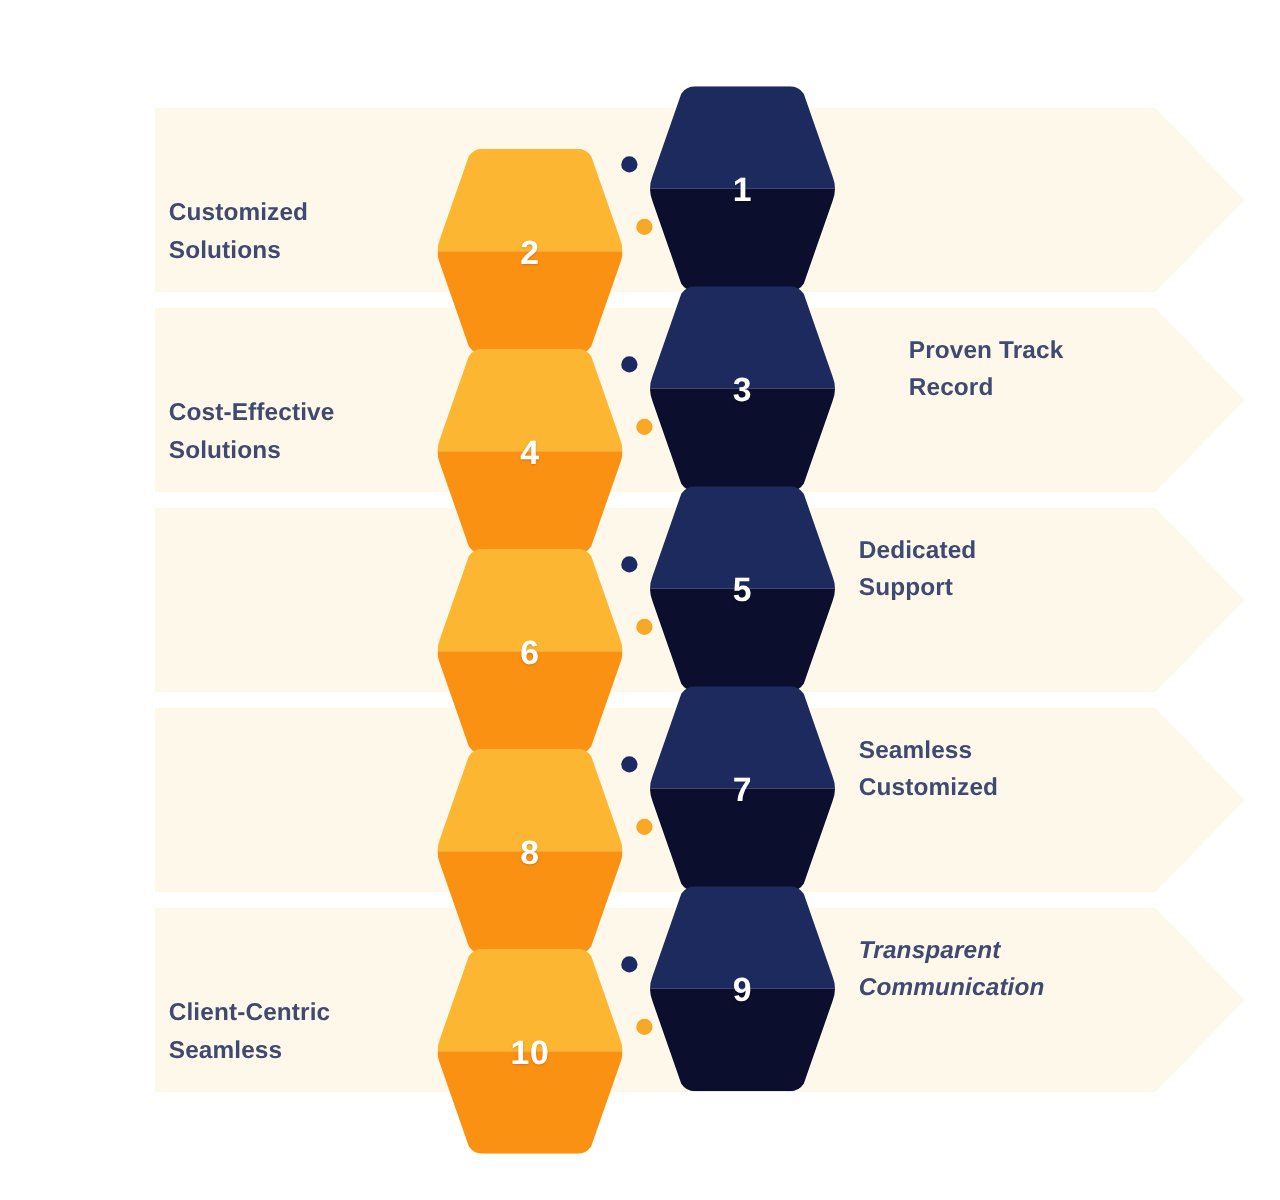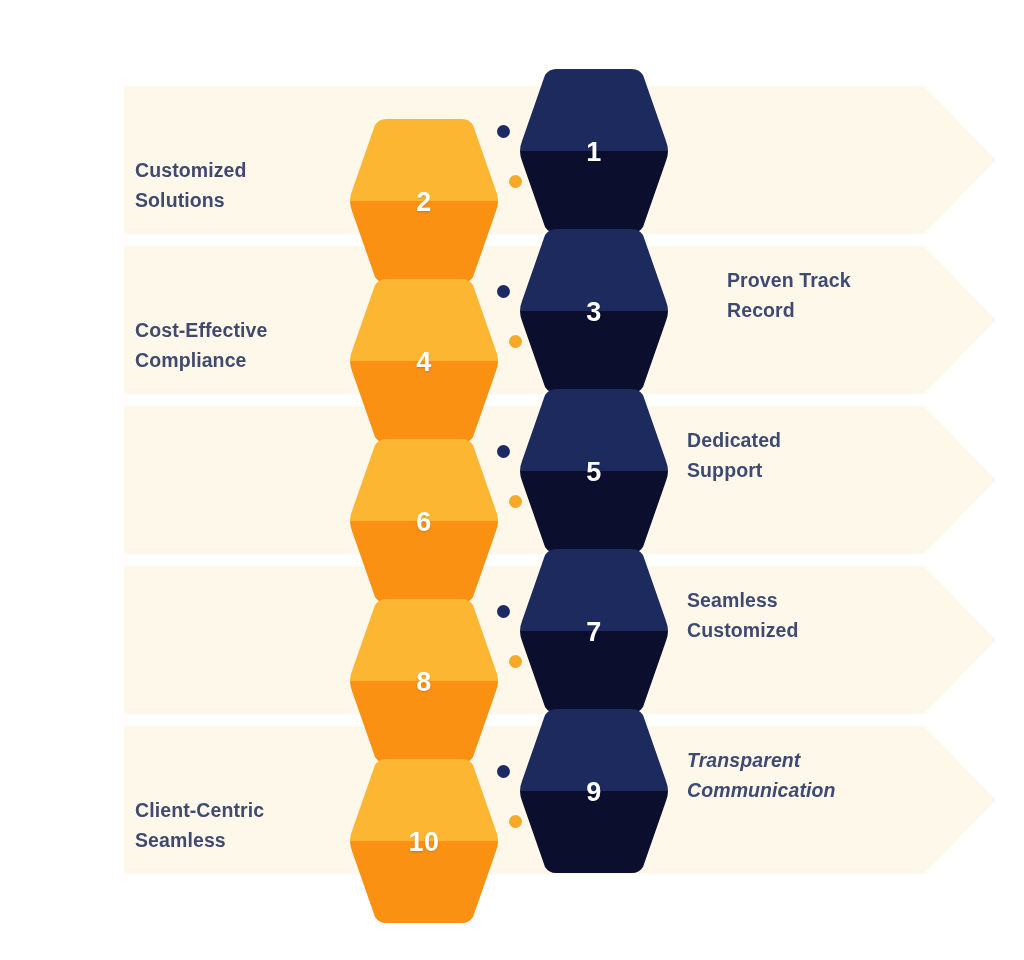--- a/index.html
+++ b/index.html
@@ -171,21 +171,21 @@
           <rect x="0" y="86" width="152" height="86" fill="#0b0f2d"></rect>
         </g>
       </svg>
       <div class="hex-num">1</div>
     </div>
 
   </div>
 
   <div class="row" style="top:220px;">
     <div class="left-label" style="top:96px; white-space:pre-line;">Cost-Effective
-Compliance</div>
+Solutions</div>
 
     <div class="hex hex-orange" style="top:55px;">
       <svg viewBox="0 0 152 172" aria-hidden="true">
         <defs>
           <clipPath id="hxo2">
               <path d="M38,4 L114,4 Q121,4 125,10 L148,76 Q152,86 148,96 L125,162 Q121,168 114,168 L38,168 Q31,168 27,162 L4,96 Q0,86 4,76 L27,10 Q31,4 38,4 Z"></path>
             </clipPath>
         </defs>
         <g clip-path="url(#hxo2)">
           <rect x="0" y="0" width="152" height="86" fill="#fcb632"></rect>

